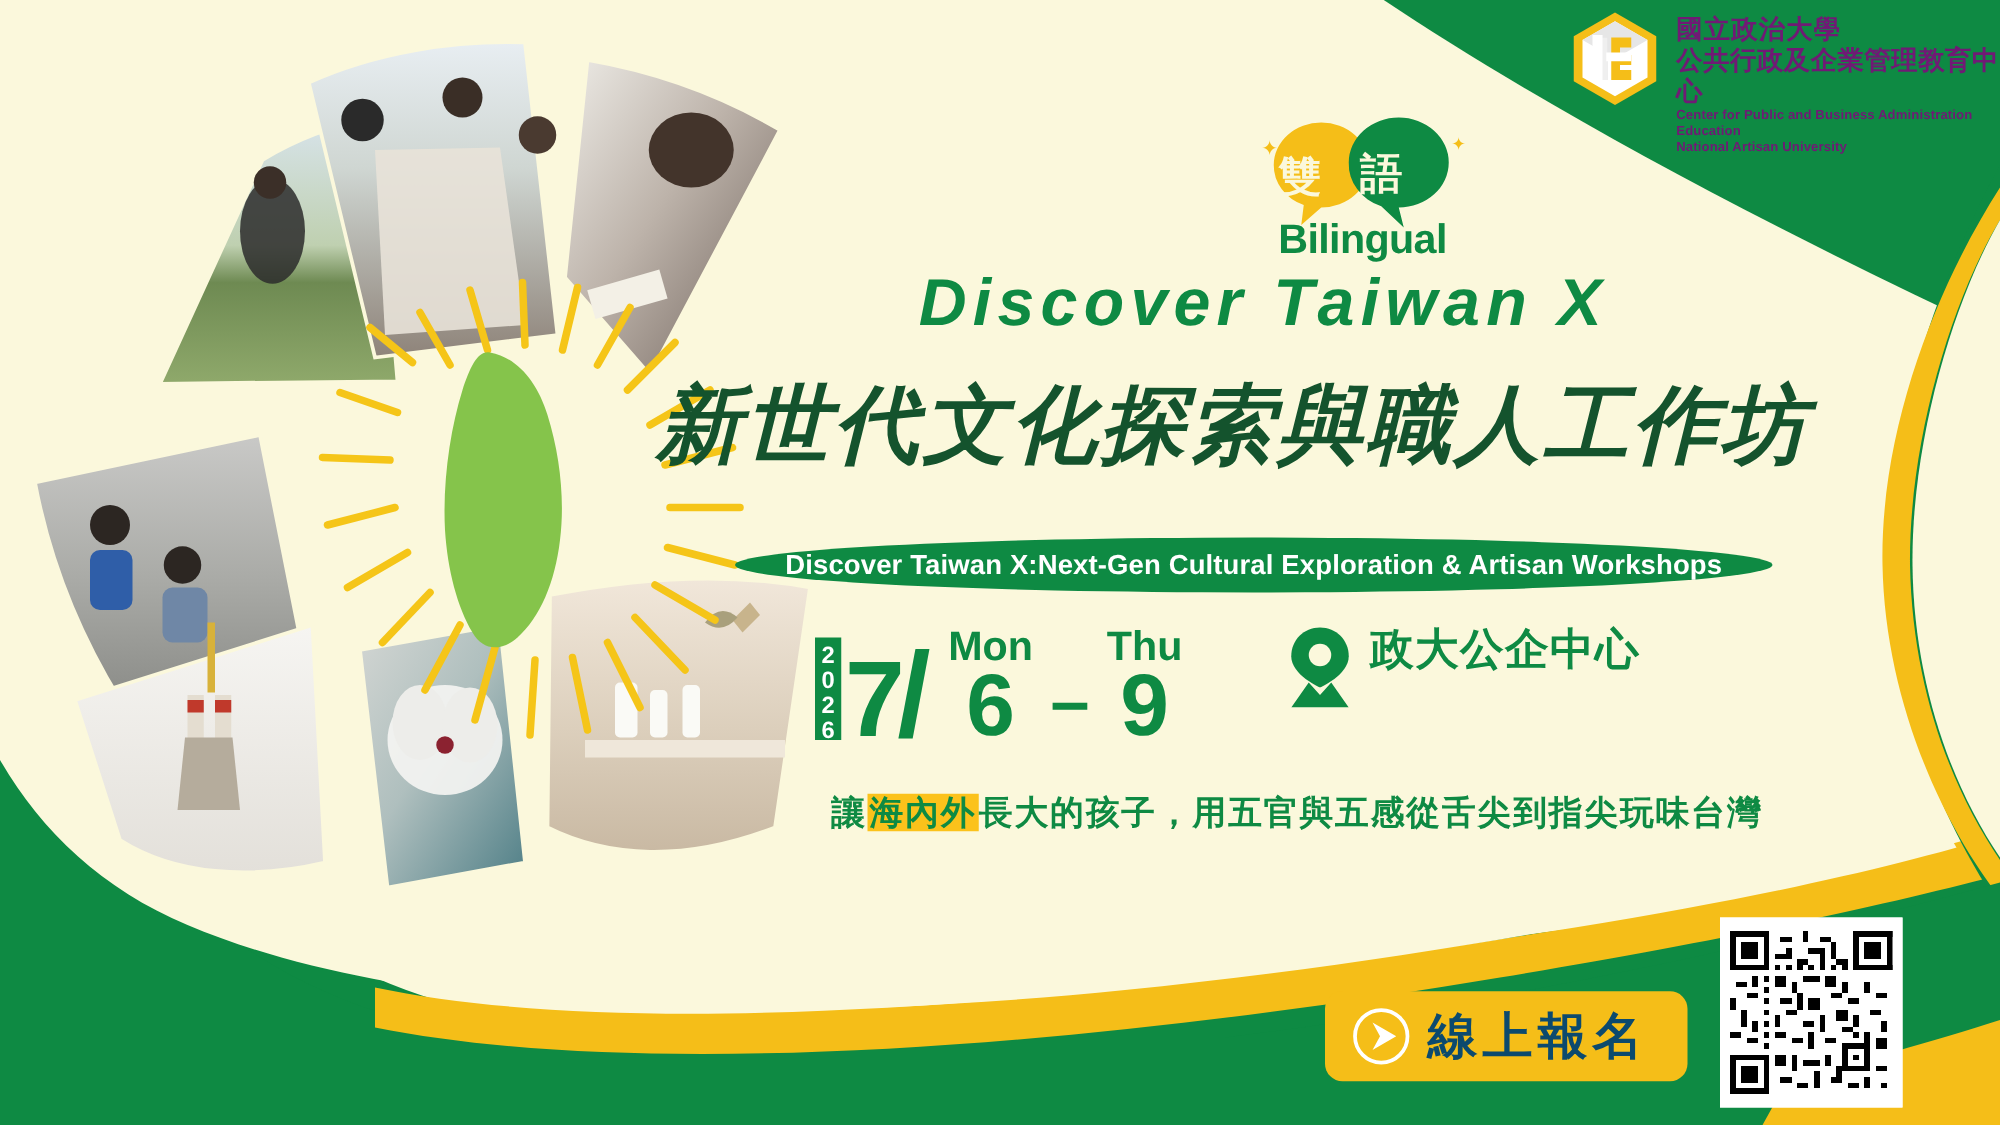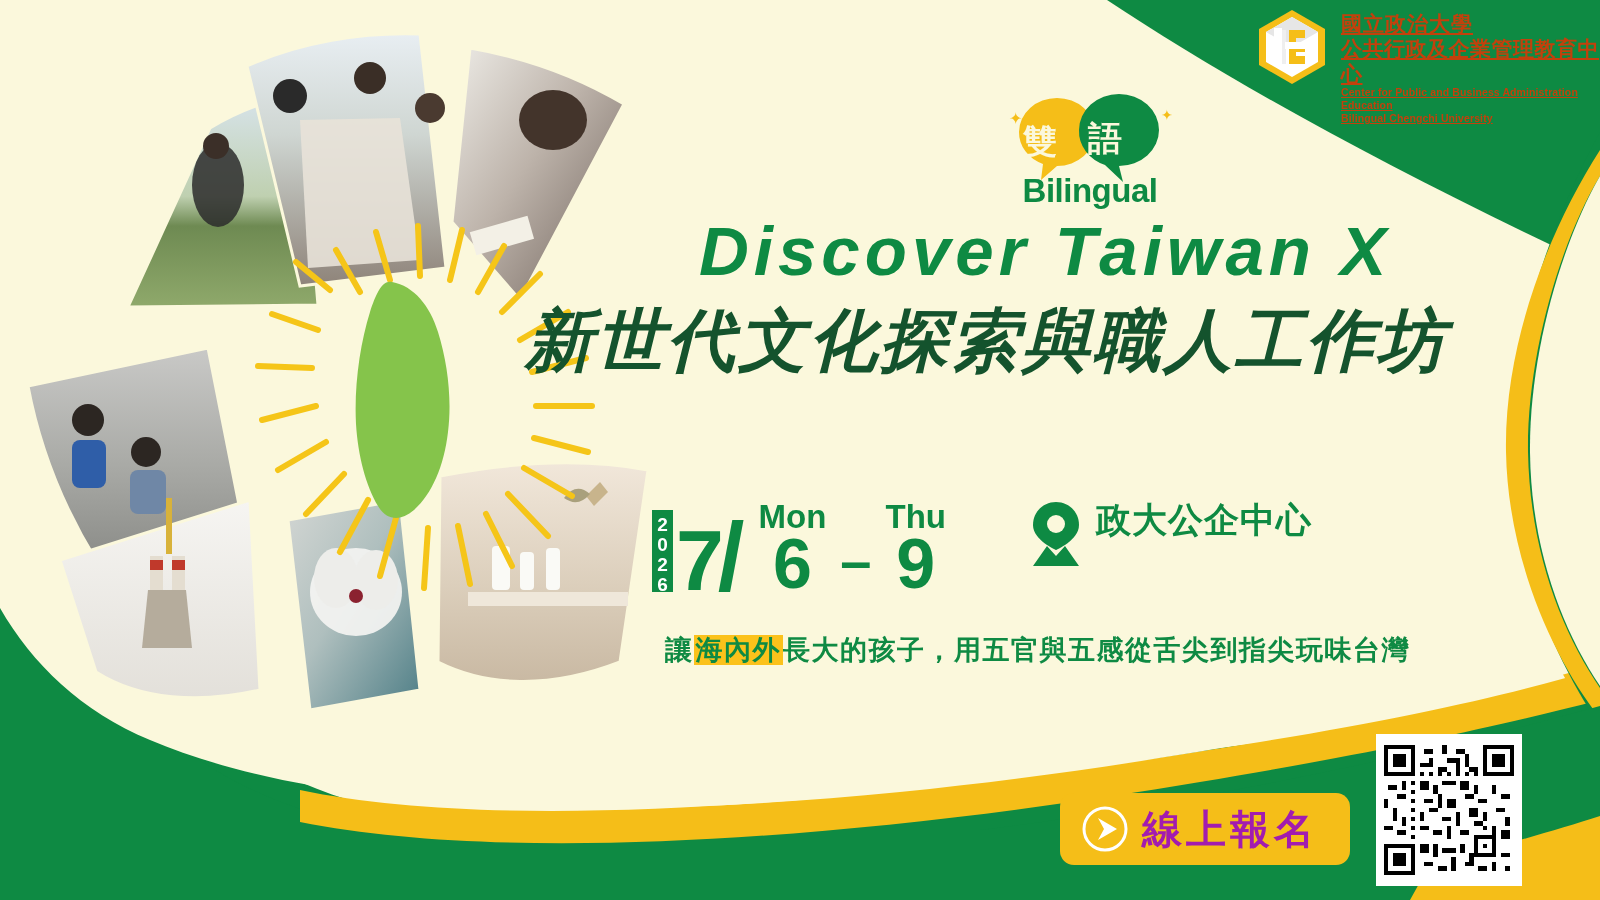--- a/index.html
+++ b/index.html
@@ -12,40 +12,40 @@
   .poster{position:absolute;inset:0;overflow:hidden;}
   .layer{position:absolute;inset:0;}
   svg.layer{display:block;}
 
   
   .brand{
     position:absolute;left:1255px;top:8px;
     display:flex;align-items:flex-start;gap:12px;z-index:30;
   }
   .brand-logo{width:74px;height:78px;flex:0 0 auto;}
-  .brand-text{padding-top:4px;color:#c2410c;text-decoration:underline;}
+  .brand-text{padding-top:4px;color:#701a75;}
   .brand-cn1{font-size:21px;font-weight:700;letter-spacing:1px;line-height:1.12;}
   .brand-cn2{font-size:21px;font-weight:700;letter-spacing:0.5px;line-height:1.2;}
   .brand-en{font-size:10.5px;font-weight:700;line-height:1.25;margin-top:0;letter-spacing:.1px;}
 
   
   .bilingual{position:absolute;left:995px;top:92px;width:190px;height:130px;z-index:25;}
   .bilingual svg{position:absolute;inset:0;}
   .bl-word{
     position:absolute;left:0;top:80px;width:190px;text-align:center;
     color:#0E8A43;font-size:33px;font-weight:800;letter-spacing:-.5px;
   }
   .bl-ch{position:absolute;font-size:34px;font-weight:700;}
   .bl-ch-y{left:28px;top:27px;color:#FBF8DC;}
   .bl-ch-g{left:93px;top:24px;color:#FBF8DC;}
 
   
   .title-en{
-    position:absolute;left:699px;top:212px;z-index:25;
-    color:#0E8A43;font-size:69px;font-weight:800;font-style:italic;
+    position:absolute;left:735px;top:212px;z-index:25;
+    color:#0E8A43;font-size:53px;font-weight:800;font-style:italic;
     letter-spacing:5px;white-space:nowrap;
   }
   .title-cn{
     position:absolute;left:525px;top:306px;z-index:25;
     color:#14532d;font-size:68px;font-weight:800;font-style:italic;
     letter-spacing:3px;white-space:nowrap;line-height:1;
   }
 
   
   .subtitle-wrap{position:absolute;left:588px;top:430px;width:830px;height:44px;z-index:25;}
@@ -91,21 +91,21 @@
   }
   .hl{background:#FBC21B;padding:0 2px;}
 
   
   .cta{
     position:absolute;left:1060px;top:793px;width:290px;height:72px;z-index:35;
     background:#F5BE18;border-radius:14px;display:flex;align-items:center;gap:14px;
     padding-left:22px;box-sizing:border-box;cursor:pointer;
   }
   .cta-icon{width:46px;height:46px;flex:0 0 auto;}
-  .cta-label{color:#a21caf;font-size:40px;font-weight:700;letter-spacing:4px;line-height:1;}
+  .cta-label{color:#0c4a6e;font-size:40px;font-weight:700;letter-spacing:4px;line-height:1;}
 
   
   .qr{
     position:absolute;left:1376px;top:734px;width:146px;height:152px;z-index:35;
     background:#ffffff;padding:8px;box-sizing:border-box;
   }
   .qr svg{width:100%;height:100%;display:block;}
 </style>
 </head>
 <body>
@@ -290,39 +290,43 @@
       <rect x="22" y="22" width="9" height="34" fill="#D9D9D9"></rect>
       <rect x="22" y="22" width="9" height="34" fill="#EFEFEF"></rect>
       <path d="M34,22 h16 v8 h-9 v6 h9 v8 h-9 v4 h9 v8 h-16 z" fill="#F5BE18"></path>
       <rect x="19" y="20" width="8" height="38" fill="#FFFFFF"></rect>
       <rect x="30" y="34" width="20" height="7" fill="#FFFFFF"></rect>
     </svg>
     <div class="brand-text">
       <div class="brand-cn1">國立政治大學</div>
       <div class="brand-cn2">公共行政及企業管理教育中心</div>
       <div class="brand-en">Center for Public and Business Administration Education</div>
-      <div class="brand-en">Bilingual Chengchi University</div>
+      <div class="brand-en">National Artisan University</div>
     </div>
   </div>
 
   <div class="bilingual">
     <svg viewBox="0 0 190 130">
       <path d="M24,40 a38,34 0 1,1 76,0 a38,34 0 0,1 -38,34 l-16,14 l2,-16 a38,34 0 0,1 -24,-32 z" fill="#F5BE18"></path>
       <path d="M84,38 a40,36 0 1,1 80,0 a40,36 0 0,1 -40,36 l4,16 l-18,-17 a40,36 0 0,1 -26,-35 z" fill="#0E8A43"></path>
       <text x="14" y="32" fill="#F5BE18" font-size="16" font-weight="700">✦</text>
       <text x="166" y="28" fill="#F5BE18" font-size="14" font-weight="700">✦</text>
     </svg>
     <div class="bl-ch bl-ch-y">雙</div>
     <div class="bl-ch bl-ch-g">語</div>
     <div class="bl-word">Bilingual</div>
   </div>
 
   <div class="title-en">Discover Taiwan X</div>
   <div class="title-cn">新世代文化探索與職人工作坊</div>
 
+  <div class="subtitle-wrap">
+    <div class="subtitle-ellipse"></div>
+    <div class="subtitle-text">Discover Taiwan X:Next-Gen Cultural Exploration &amp; Artisan Workshops</div>
+  </div>
 
   <div class="datebox">
     <div class="year">2026</div>
     <div class="month">7</div>
     <div class="slash">/</div>
     <div class="daycol">
       <div class="dayrow">
         <div class="dgrp">
           <div class="dow">Mon</div>
           <div class="dnum">6</div>

